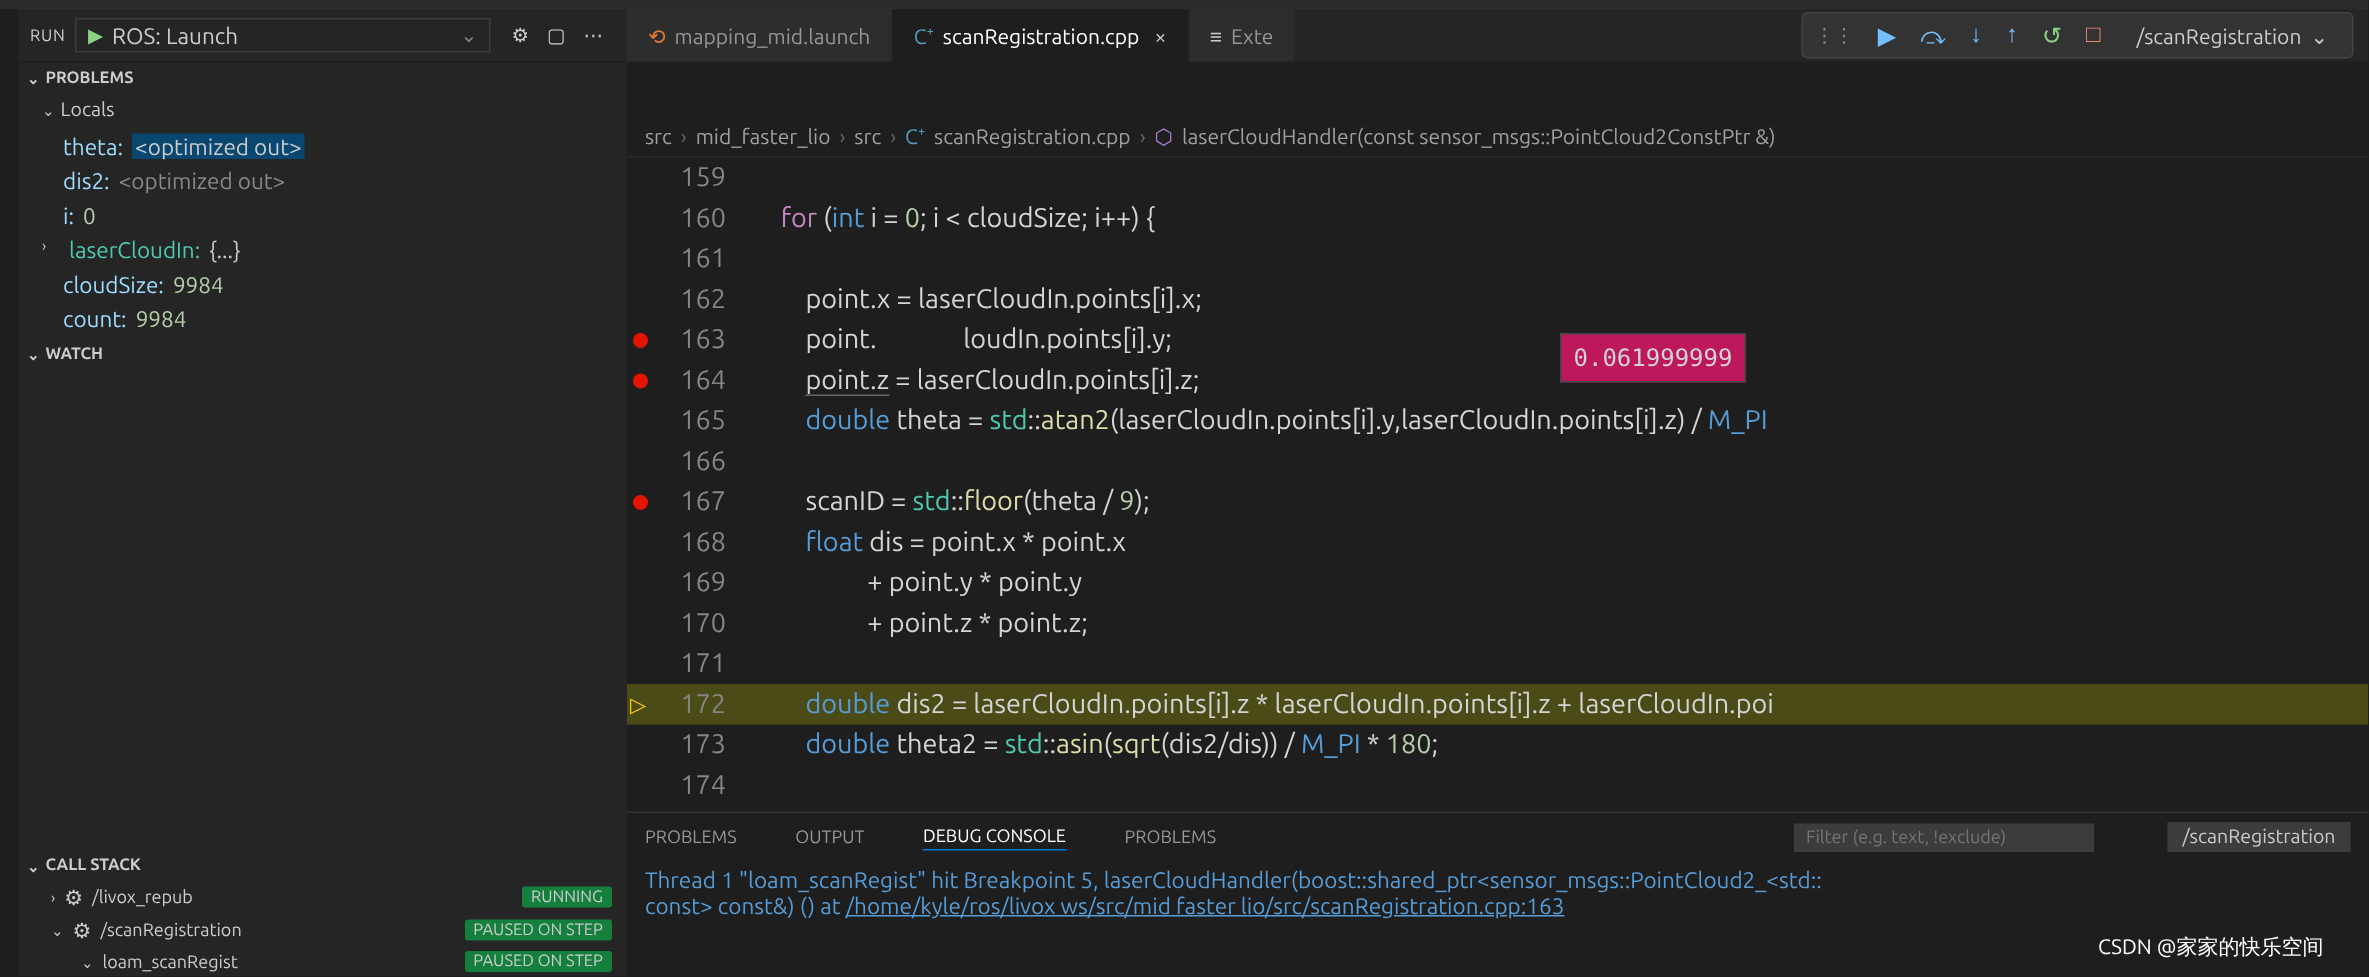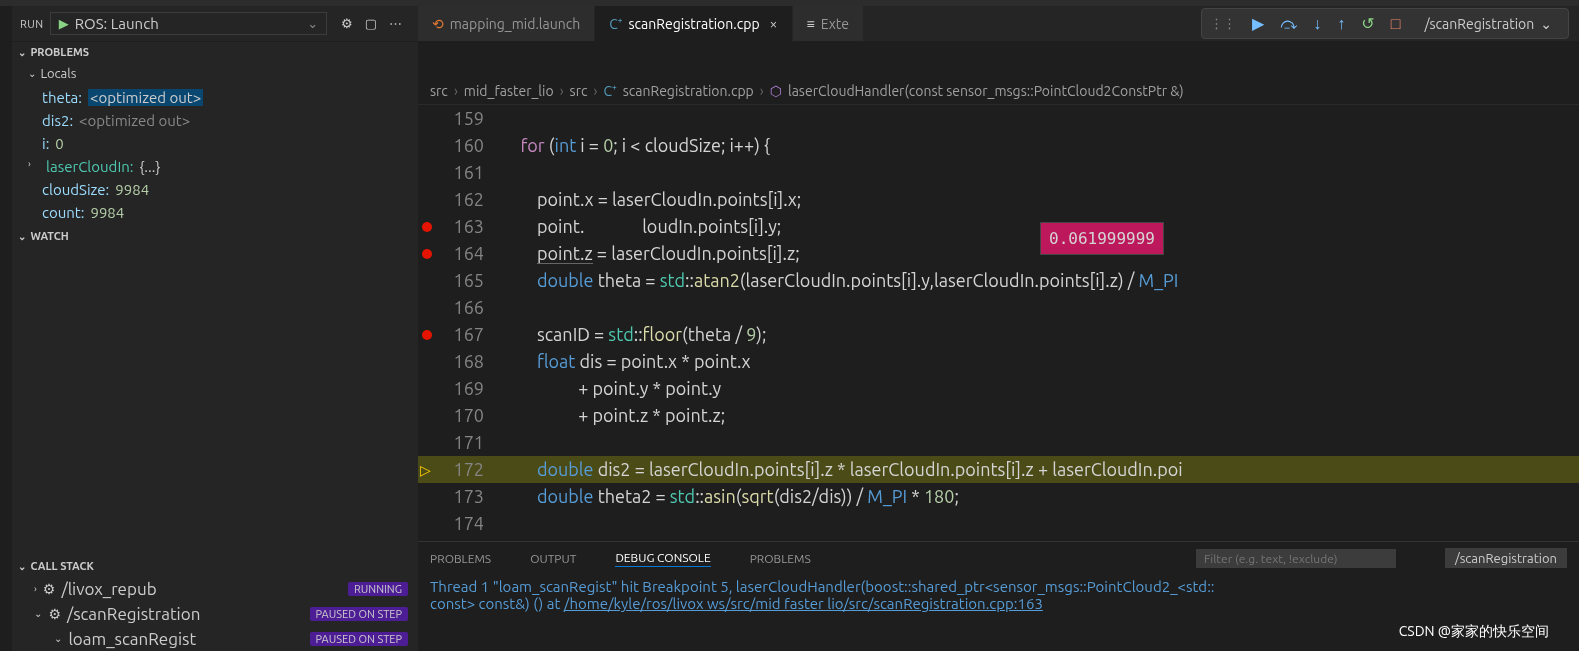--- a/index.html
+++ b/index.html
@@ -21,22 +21,22 @@
 .var-name { color: #9cdcfe; }
 .var-name.obj { color: #4ec9b0; }
 .var-val { color: #ccc; }
 .var-val.sel { background: #094771; color: #ccc; padding: 0 2px; }
 .var-val.dim { color: #888; }
 .var-val.num { color: #b5cea8; }
 .tw-arrow { color: #ccc; font-size: 10px; margin-left: -14px; width: 12px; display: inline-block; }
 .callstack { margin-top: auto; }
 .cs-row { display: flex; align-items: center; padding: 3px 10px 3px 22px; gap: 6px; }
 .cs-gear { color: #ccc; font-size: 14px; }
-.cs-name { flex: 1; color: #ccc; font-size: 17px; }
-.cs-badge { background: #4c1d95; padding: 1px 6px; font-size: 11px; color: #ccc; border-radius: 2px; }
+.cs-name { flex: 1; color: #ccc; font-size: 12px; }
+.cs-badge { background: #15803d; padding: 1px 6px; font-size: 11px; color: #ccc; border-radius: 2px; }
 .cs-row.sub { padding-left: 42px; }
 .editor-area { flex: 1; display: flex; flex-direction: column; min-width: 0; background: #1e1e1e; }
 .top-row { display: flex; align-items: stretch; background: #252526; }
 .tabs { display: flex; flex: 1; }
 .tab { display: flex; align-items: center; padding: 8px 14px; gap: 6px; color: #969696; background: #2d2d2d; border-right: 1px solid #252526; font-size: 14px; }
 .tab.active { background: #1e1e1e; color: #fff; }
 .tab .icon { font-size: 14px; }
 .tab .close { color: #ccc; margin-left: 4px; }
 .icon-launch { color: #e37933; }
 .icon-cpp { color: #519aba; }

